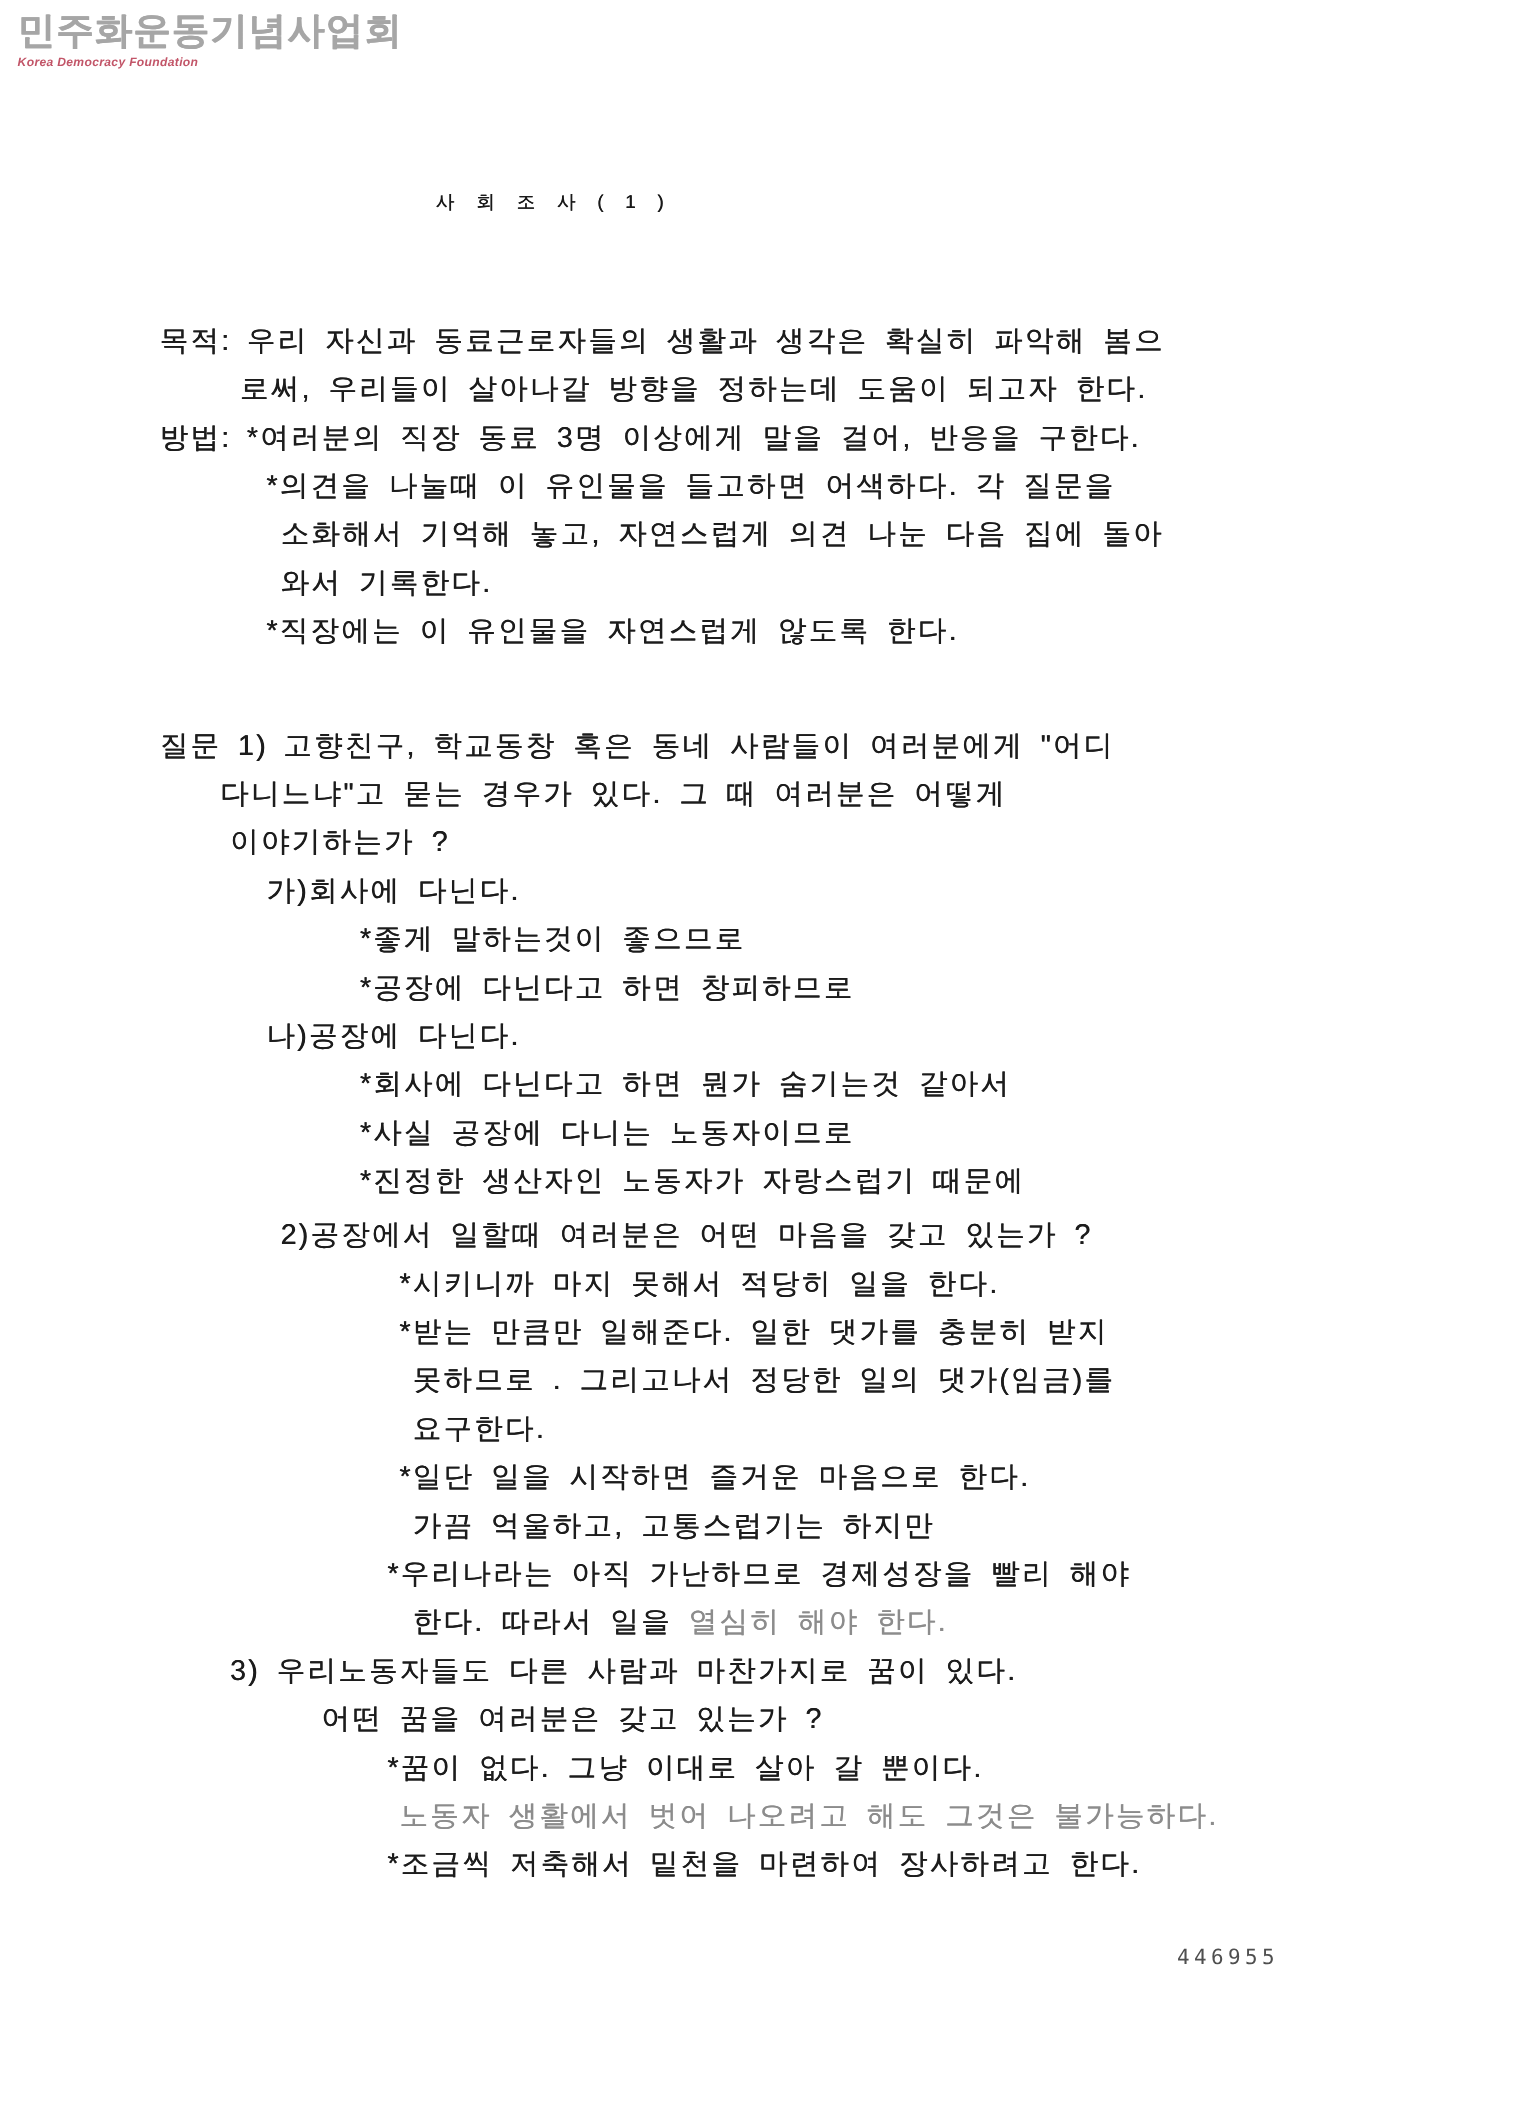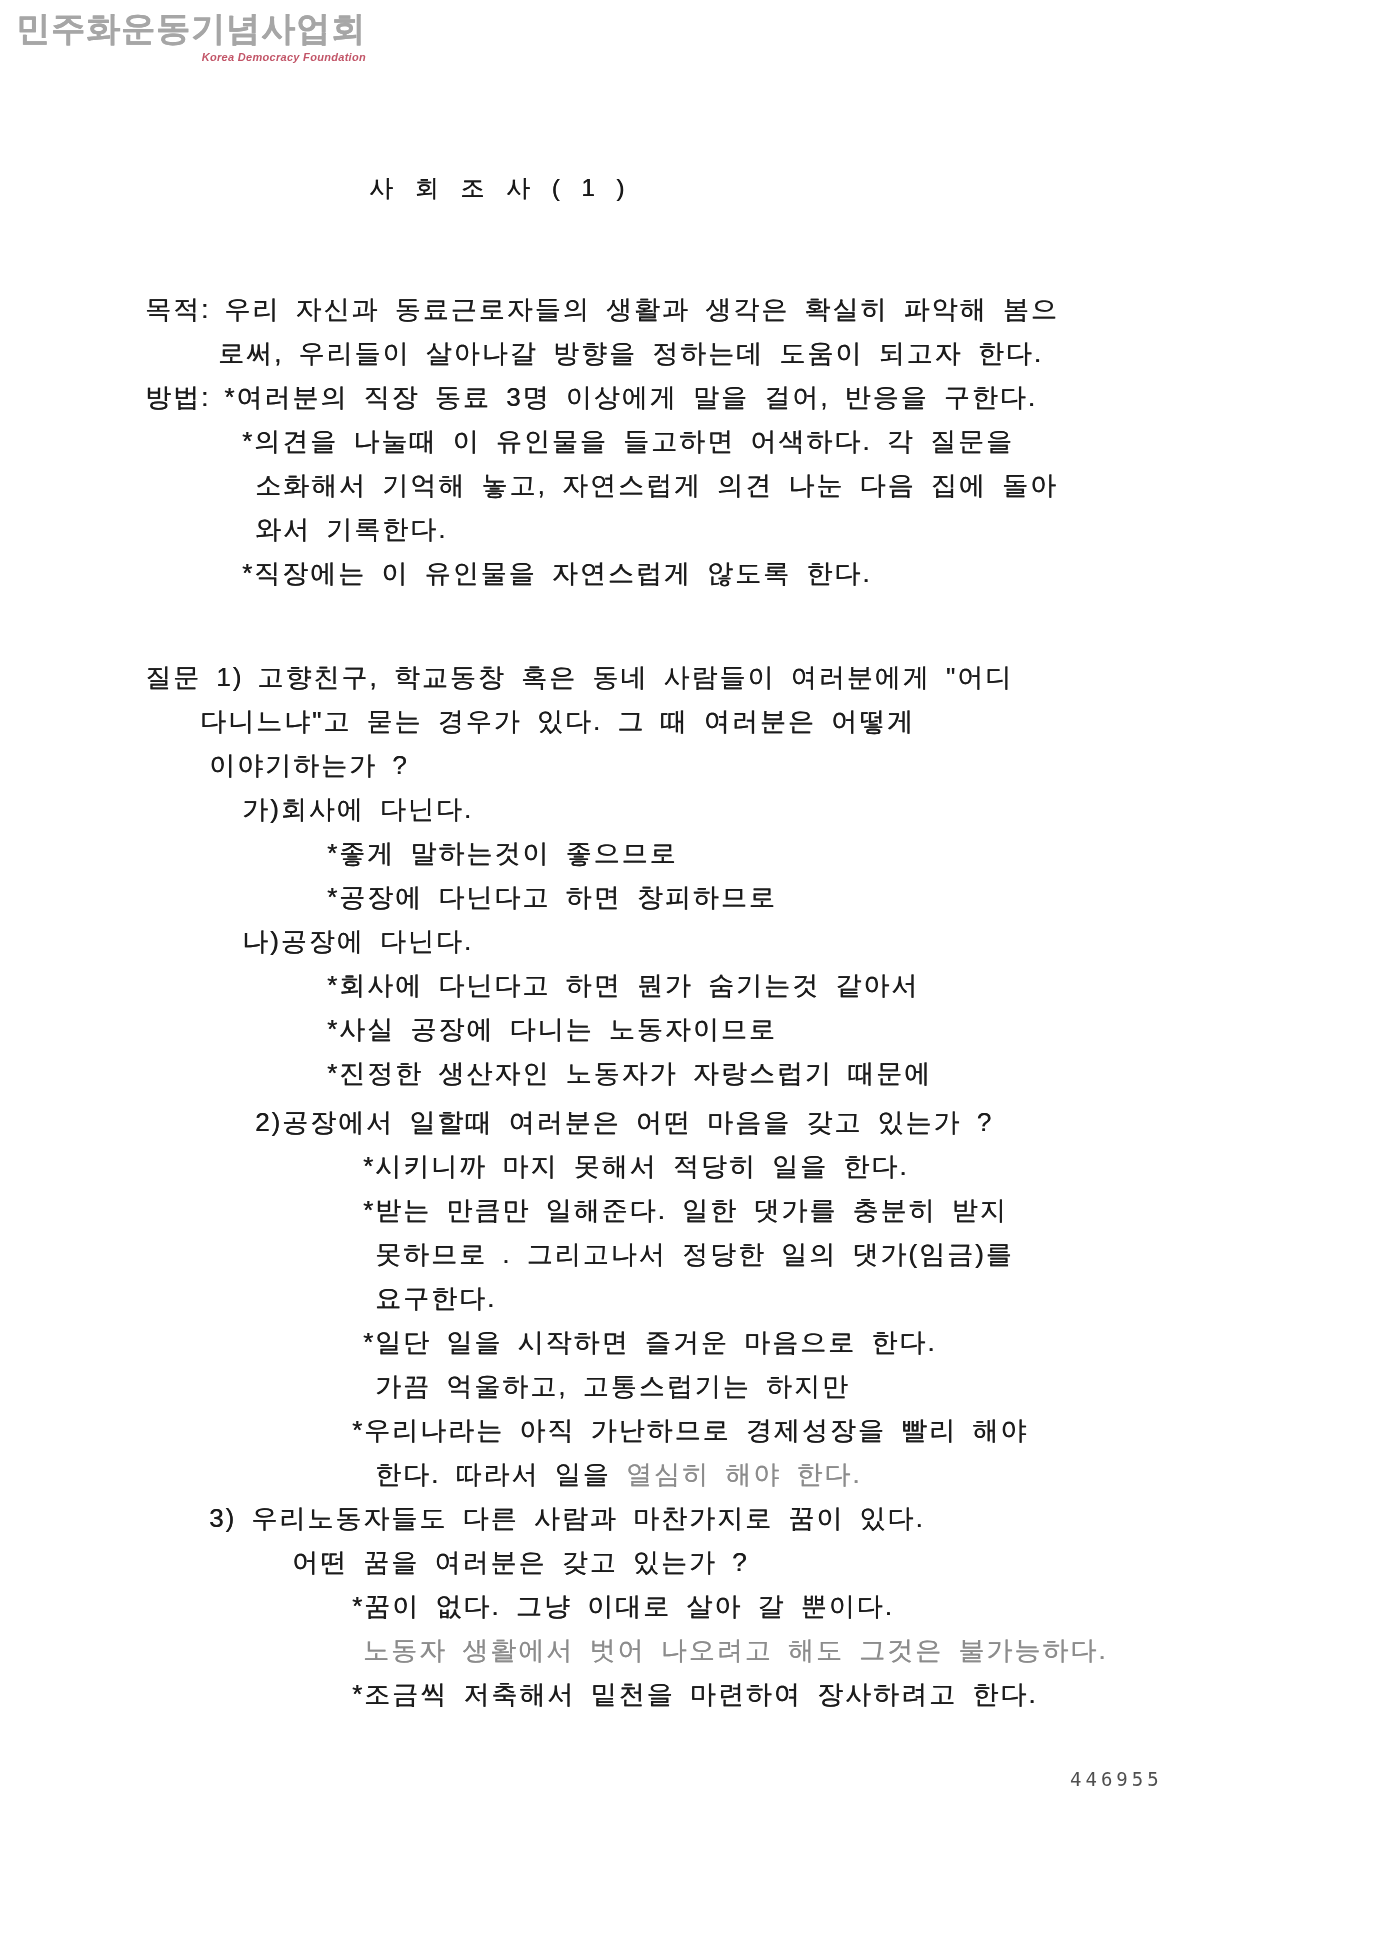--- a/index.html
+++ b/index.html
@@ -6,44 +6,44 @@
   body {
     width: 1382px;
     height: 1933px;
     position: relative;
     background: #ffffff;
     font-family: "Liberation Sans", "DejaVu Sans", sans-serif;
     overflow: hidden;
   }
 
   
-  .logo { position: absolute; left: 16px; top: 8px; text-align: right; }
+  .logo { position: absolute; left: 16px; top: 8px; }
   .logo-kr {
     font-size: 34px;
     font-weight: bold;
     color: #a6a6a6;
     letter-spacing: 1px;
     line-height: 40px;
     text-shadow: 0.5px 0 0 #a6a6a6;
   }
   .logo-en {
     font-size: 11px;
     font-weight: bold;
     font-style: italic;
     color: #c25568;
     margin-top: 3px;
     letter-spacing: 0.3px;
   }
 
   
   .doc-title {
     position: absolute;
-    left: 369px;
+    left: 396px;
     top: 172px;
-    font-size: 24px;
+    font-size: 17px;
     color: #191919;
     letter-spacing: 6px;
     word-spacing: 3px;
     text-shadow: 0.4px 0 0 #191919;
     white-space: nowrap;
   }
 
   
   .doc-body {
     position: absolute;

